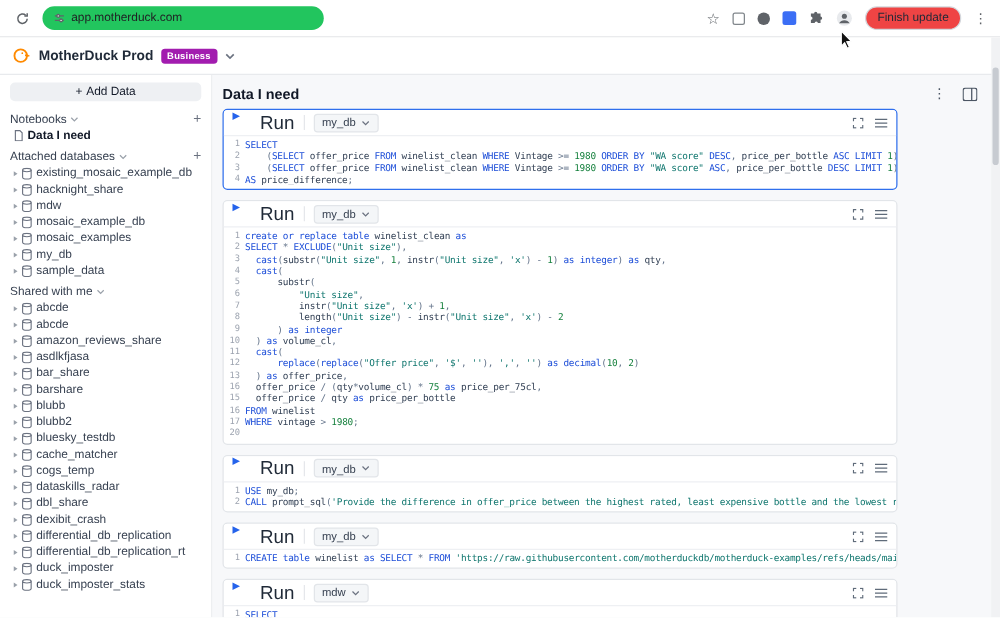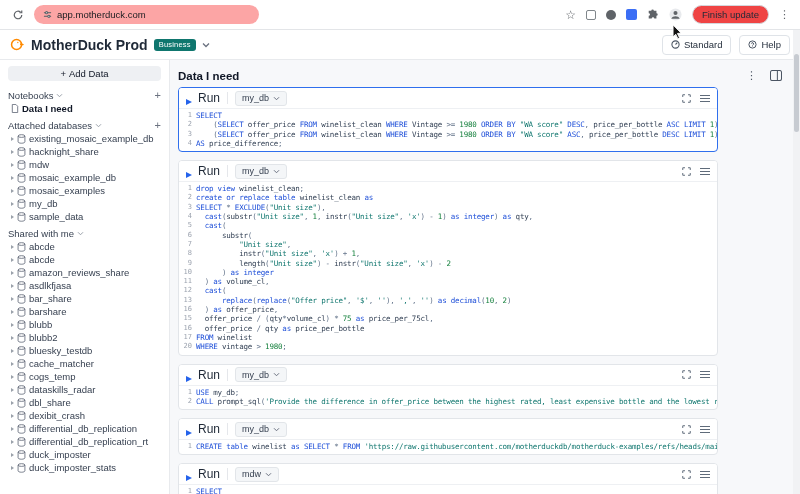--- a/index.html
+++ b/index.html
@@ -3,34 +3,34 @@
 <meta charset="utf-8">
 <style>
 *{margin:0;padding:0;box-sizing:border-box;}
 html,body{width:800px;height:494px;overflow:hidden;}
 body{font-family:"Liberation Sans",sans-serif;background:#fff;}
 .screen{position:relative;width:800px;height:494px;display:flex;flex-direction:column;overflow:hidden;background:#fff;}
 
 
 .browser-bar{height:30px;flex:none;display:flex;align-items:center;background:#fff;border-bottom:1px solid #e3e5e8;padding:0 10px;gap:8px;}
 .icon-btn{display:inline-flex;align-items:center;justify-content:center;width:16px;height:16px;color:#5f6368;flex:none;cursor:pointer;}
-.url-pill{width:225px;height:19px;border-radius:10px;background:#fca5a5;display:flex;align-items:center;gap:5px;padding:0 9px;font-size:9.5px;color:#202124;flex:none;}
+.url-pill{width:225px;height:19px;border-radius:10px;background:#22c55e;display:flex;align-items:center;gap:5px;padding:0 9px;font-size:9.5px;color:#202124;flex:none;}
 .browser-spacer{flex:1;}
 .browser-icons{display:flex;align-items:center;gap:10px;}
 .star{font-size:12px;color:#5f6368;line-height:1;}
 .ext-sq{width:10px;height:10px;border:1.2px solid #80868b;border-radius:2px;}
 .ext-circle{width:10px;height:10px;border-radius:50%;background:#5f6368;}
 .ext-blue{width:11px;height:11px;border-radius:2px;background:#3b6ef5;}
 .finish-update{height:19px;border:1px solid #d4d7dc;border-radius:10px;background:#ef4444;font-size:9.5px;color:#1f2937;padding:0 9px;font-family:inherit;cursor:pointer;white-space:nowrap;}
 .kebab{font-size:11px;color:#5f6368;}
 
 
 .app-header{height:30px;flex:none;display:flex;align-items:center;background:#fff;border-bottom:1px solid #e8eaed;padding:0 10px;gap:6px;}
-.ws-name{font-size:14px;font-weight:bold;color:#1f2937;}
-.plan-badge{background:#0f766e;color:#fff;font-size:7.5px;padding:1.5px 5px;border-radius:3px;font-weight:normal;letter-spacing:.2px;}
+.ws-name{font-size:11px;font-weight:bold;color:#1f2937;}
+.plan-badge{background:#a21caf;color:#fff;font-size:7.5px;padding:1.5px 5px;border-radius:3px;font-weight:bold;letter-spacing:.2px;}
 .hdr-right{margin-left:auto;display:flex;gap:8px;align-items:center;}
 .hdr-btn{height:20px;display:flex;align-items:center;gap:4px;border:1px solid #dfe3e8;border-radius:4px;background:#fff;padding:0 8px;font-size:9.5px;color:#1f2937;font-family:inherit;cursor:pointer;}
 
 
 .app-body{flex:1;display:flex;overflow:hidden;}
 .sidebar{width:170px;flex:none;background:#fff;border-right:1px solid #e8eaed;padding:6px 8px 0;overflow:hidden;}
 .add-data{width:100%;height:15px;background:#eef0f3;border:none;border-radius:4px;font-size:9.5px;color:#111827;display:flex;align-items:center;justify-content:center;gap:3px;font-family:inherit;margin-bottom:7px;cursor:pointer;}
 .section-h{display:flex;align-items:center;gap:3px;height:14px;font-size:9.5px;color:#374151;margin-top:3px;cursor:pointer;}
 .section-plus{margin-left:auto;color:#6b7280;font-size:11px;line-height:1;cursor:pointer;}
 .titem{display:flex;align-items:center;gap:3px;height:13px;font-size:9.5px;color:#374151;padding-left:3px;white-space:nowrap;overflow:hidden;cursor:pointer;}
@@ -41,21 +41,21 @@
 
 .main{flex:1;background:#f7f8fa;padding:7px 18px 0 8px;overflow:hidden;position:relative;}
 .nb-titlebar{display:flex;align-items:center;height:17px;margin-bottom:3px;}
 .nb-title{font-size:11.5px;font-weight:bold;color:#111827;}
 .nb-title-icons{margin-left:auto;display:flex;align-items:center;gap:13px;color:#4b5563;}
 .vdots{font-size:11px;line-height:1;color:#4b5563;}
 .cells{width:540px;}
 .cell{background:#fff;border:1px solid #e2e5e9;border-radius:4px;margin-bottom:8px;overflow:hidden;}
 .cell.selected{border:1.5px solid #2f6fed;}
 .cell-toolbar{height:21px;display:flex;align-items:center;padding:0 7px;gap:7px;border-bottom:1px solid #eef0f3;background:#fff;}
-.run-btn{display:flex;align-items:flex-end;gap:6px;font-size:12px;color:#1f2937;cursor:pointer;}
+.run-btn{display:flex;align-items:flex-start;gap:16px;font-size:15px;color:#1f2937;cursor:pointer;}
 .play{width:0;height:0;border-left:6px solid #2563eb;border-top:3.8px solid transparent;border-bottom:3.8px solid transparent;}
 .tb-sep{width:1px;height:12px;background:#e5e7eb;}
 .db-select{display:flex;align-items:center;gap:4px;height:15px;padding:0 6px;background:#f4f6f8;border:1px solid #e2e5e9;border-radius:3px;font-size:9px;color:#374151;cursor:pointer;}
 .cell-icons{margin-left:auto;display:flex;align-items:center;gap:9px;}
 .code-wrap{display:flex;padding:2px 0 3px;font-family:"DejaVu Sans Mono",monospace;font-size:7.5px;line-height:9.3px;letter-spacing:-0.2px;cursor:text;}
 .gutter{width:17px;flex:none;text-align:right;padding-right:4px;color:#9ca3af;font-size:7px;letter-spacing:0;}
 .code-lines{flex:1;overflow:hidden;}
 .code-line{white-space:pre;height:9.3px;}
 .tk-kw{color:#1d4ed8;}
 .tk-id{color:#334155;}
@@ -123,41 +123,20 @@
           <circle cx="12.5" cy="8.8" r="1.1" fill="#ff8a00"></circle>
         </svg>
     </span>
     <span class="ws-name">MotherDuck Prod</span>
     <span class="plan-badge">Business</span>
     <span style="display:inline-flex;">
       <svg width="8" height="6" viewBox="0 0 8 6" fill="none" stroke="#6b7280" stroke-width="1.3">
           <path d="M1 1.5l3 3 3-3"></path>
         </svg>
     </span>
-    <div class="hdr-right">
-      <button class="hdr-btn">
-        <span style="display:inline-flex;">
-          <svg width="9" height="9" viewBox="0 0 10 10" fill="none" stroke="#4b5563" stroke-width="1.2">
-              <circle cx="5" cy="5" r="4"></circle>
-              <path d="M5 5l2-2"></path>
-            </svg>
-        </span>
-        <span>Standard</span>
-      </button>
-      <button class="hdr-btn">
-        <span style="display:inline-flex;">
-          <svg width="9" height="9" viewBox="0 0 10 10" fill="none" stroke="#4b5563" stroke-width="1.1">
-              <circle cx="5" cy="5" r="4"></circle>
-              <path d="M3.8 4a1.2 1.2 0 1 1 1.6 1.4c-.3.15-.4.35-.4.7"></path>
-              <circle cx="5" cy="7.4" r=".5" fill="#4b5563" stroke="none"></circle>
-            </svg>
-        </span>
-        <span>Help</span>
-      </button>
-    </div>
   </div>
 
   <div class="app-body">
 
     <aside class="sidebar">
       <button class="add-data">
         <span>+</span>
         <span>Add Data</span>
       </button>
 
@@ -549,21 +528,20 @@
                 <div>11</div>
                 <div>12</div>
                 <div>13</div>
                 <div>16</div>
                 <div>15</div>
                 <div>16</div>
                 <div>17</div>
                 <div>20</div>
               </div>
               <div class="code-lines">
-                <div class="code-line"><span class="tk-kw">drop</span><span class="tk-op"> </span><span class="tk-kw">view</span><span class="tk-op"> </span><span class="tk-id">winelist_clean</span><span class="tk-op">;</span></div>
                 <div class="code-line"><span class="tk-kw">create</span><span class="tk-op"> </span><span class="tk-kw">or</span><span class="tk-op"> </span><span class="tk-kw">replace</span><span class="tk-op"> </span><span class="tk-kw">table</span><span class="tk-op"> </span><span class="tk-id">winelist_clean</span><span class="tk-op"> </span><span class="tk-kw">as</span></div>
                 <div class="code-line"><span class="tk-kw">SELECT</span><span class="tk-op"> * </span><span class="tk-kw">EXCLUDE</span><span class="tk-op">(</span><span class="tk-qid">"Unit size"</span><span class="tk-op">),</span></div>
                 <div class="code-line"><span class="tk-op">  </span><span class="tk-kw">cast</span><span class="tk-op">(</span><span class="tk-id">substr</span><span class="tk-op">(</span><span class="tk-qid">"Unit size"</span><span class="tk-op">, </span><span class="tk-num">1</span><span class="tk-op">, </span><span class="tk-id">instr</span><span class="tk-op">(</span><span class="tk-qid">"Unit size"</span><span class="tk-op">, </span><span class="tk-str">'x'</span><span class="tk-op">) - </span><span class="tk-num">1</span><span class="tk-op">) </span><span class="tk-kw">as</span><span class="tk-op"> </span><span class="tk-kw">integer</span><span class="tk-op">) </span><span class="tk-kw">as</span><span class="tk-op"> </span><span class="tk-id">qty</span><span class="tk-op">,</span></div>
                 <div class="code-line"><span class="tk-op">  </span><span class="tk-kw">cast</span><span class="tk-op">(</span></div>
                 <div class="code-line"><span class="tk-op">      </span><span class="tk-id">substr</span><span class="tk-op">(</span></div>
                 <div class="code-line"><span class="tk-op">          </span><span class="tk-qid">"Unit size"</span><span class="tk-op">,</span></div>
                 <div class="code-line"><span class="tk-op">          </span><span class="tk-id">instr</span><span class="tk-op">(</span><span class="tk-qid">"Unit size"</span><span class="tk-op">, </span><span class="tk-str">'x'</span><span class="tk-op">) + </span><span class="tk-num">1</span><span class="tk-op">,</span></div>
                 <div class="code-line"><span class="tk-op">          </span><span class="tk-id">length</span><span class="tk-op">(</span><span class="tk-qid">"Unit size"</span><span class="tk-op">) - </span><span class="tk-id">instr</span><span class="tk-op">(</span><span class="tk-qid">"Unit size"</span><span class="tk-op">, </span><span class="tk-str">'x'</span><span class="tk-op">) - </span><span class="tk-num">2</span></div>
                 <div class="code-line"><span class="tk-op">      ) </span><span class="tk-kw">as</span><span class="tk-op"> </span><span class="tk-kw">integer</span></div>
                 <div class="code-line"><span class="tk-op">  ) </span><span class="tk-kw">as</span><span class="tk-op"> </span><span class="tk-id">volume_cl</span><span class="tk-op">,</span></div>

